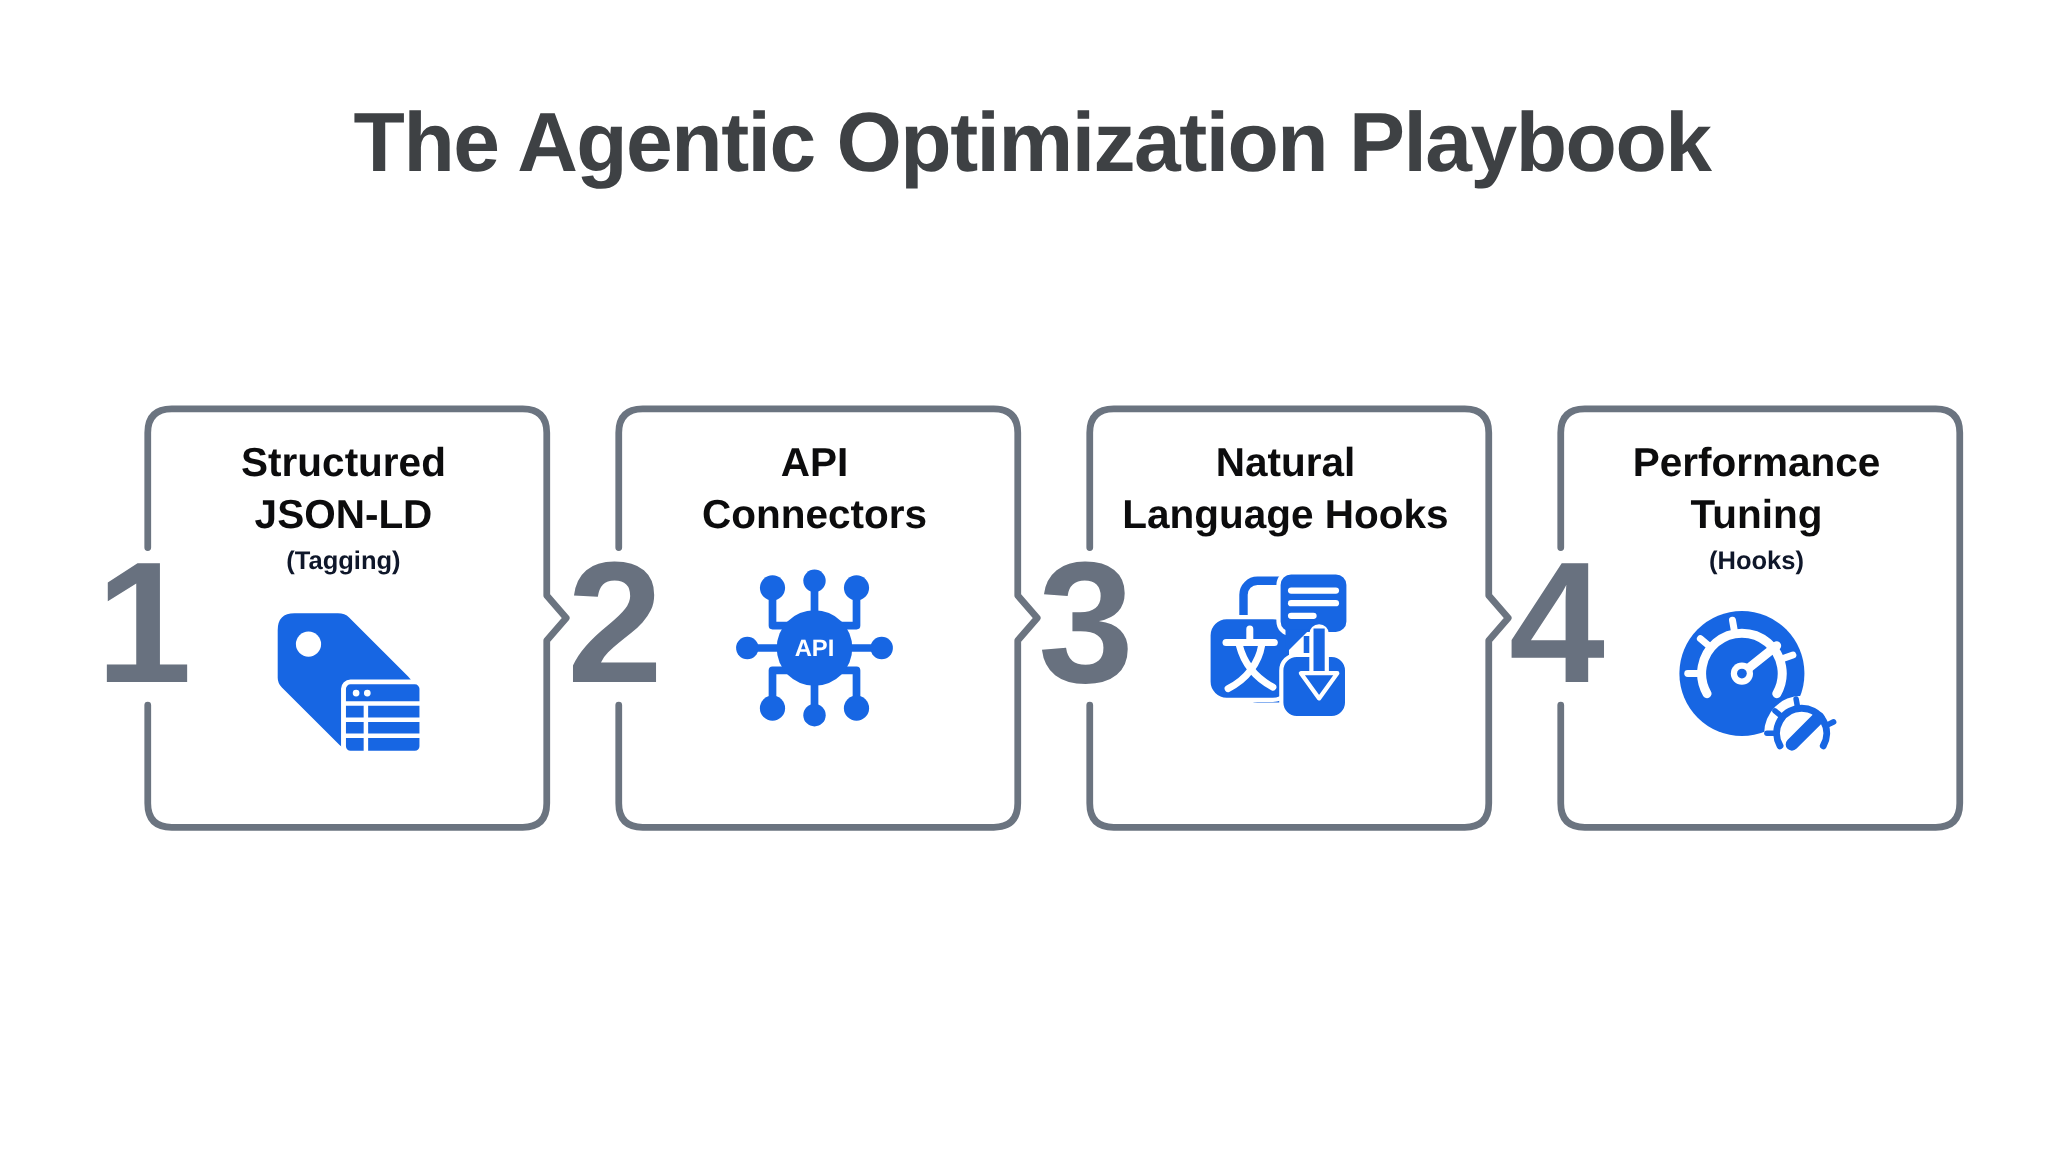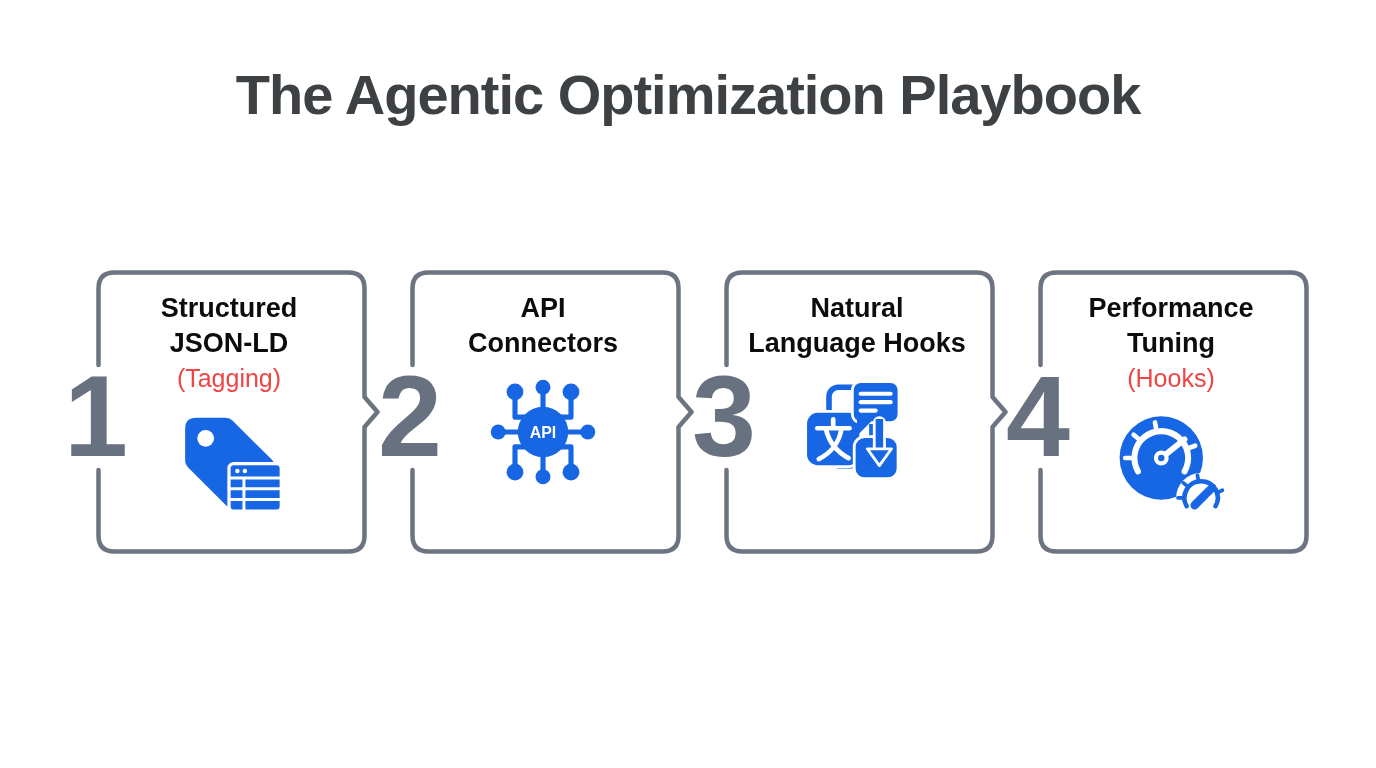--- a/index.html
+++ b/index.html
@@ -65,23 +65,23 @@
   }
   .step-heading{
     font-size:27px;
     font-weight:700;
     line-height:1.3;
     color:var(--heading);
     white-space:pre-line;
   }
   .step-subtitle{
     margin-top:3px;
-    font-size:25px;
-    font-weight:400;
-    color:#ef4444;
+    font-size:17px;
+    font-weight:700;
+    color:#0f172a;
   }
   .step-icon{
     margin-top:10px;
     height:122px;
     display:flex;
     align-items:center;
     justify-content:center;
     color:var(--blue);
   }
   .step-icon svg{display:block;}

